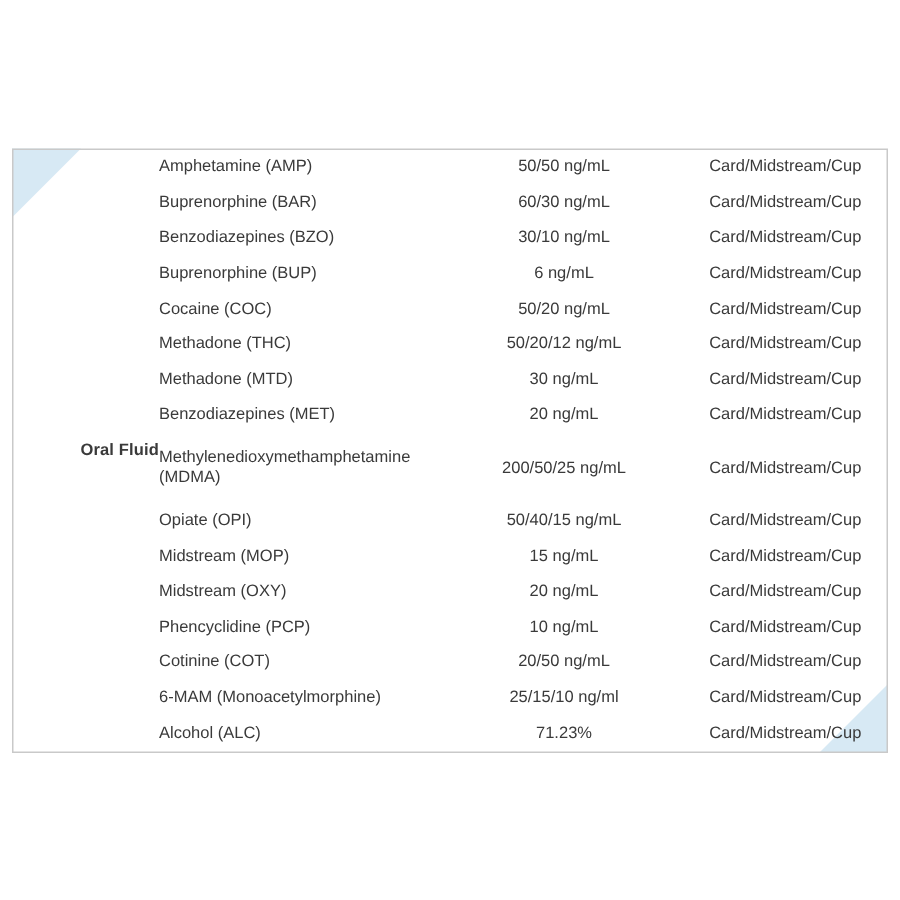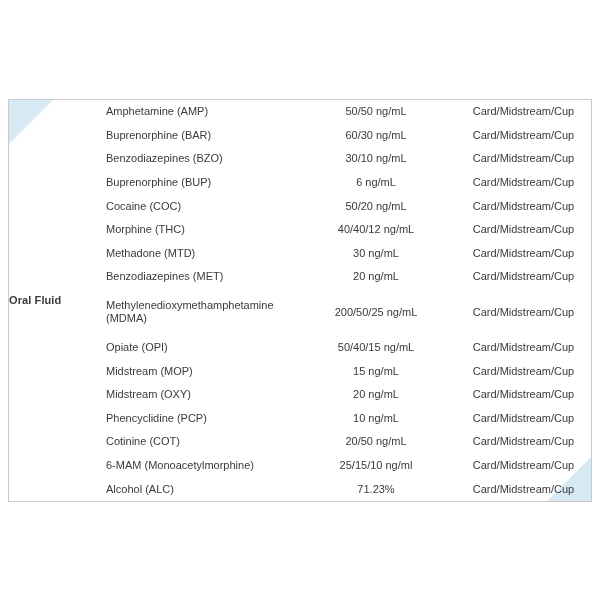--- a/index.html
+++ b/index.html
@@ -73,21 +73,21 @@
     background: transparent;
   }
 
   
   col.c-matrix  { width: 97px; }
   col.c-analyte { width: 190px; }
   col.c-conc    { width: 160px; }
   col.c-format  { width: 135px; }
 
   td.matrix-cell {
-    text-align: left;
+    text-align: right;
     font-size: 13px;
     font-weight: bold;
     color: #1c1c1c;
     border-right: 1px solid #c9c9c9;
     letter-spacing: 0.1px;
   }
 
   td.analyte {
     text-align: left;
     padding: 5px 0 5px 9px;
@@ -151,22 +151,22 @@
             <td class="analyte">Buprenorphine (BUP)</td>
             <td class="conc">6 ng/mL</td>
             <td class="format">Card/Midstream/Cup</td>
           </tr>
           <tr class="row">
             <td class="analyte">Cocaine (COC)</td>
             <td class="conc">50/20 ng/mL</td>
             <td class="format">Card/Midstream/Cup</td>
           </tr>
           <tr class="row">
-            <td class="analyte">Morphine (THC)</td>
-            <td class="conc">40/40/12 ng/mL</td>
+            <td class="analyte">Methadone (THC)</td>
+            <td class="conc">50/20/12 ng/mL</td>
             <td class="format">Card/Midstream/Cup</td>
           </tr>
           <tr class="row">
             <td class="analyte">Methadone (MTD)</td>
             <td class="conc">30 ng/mL</td>
             <td class="format">Card/Midstream/Cup</td>
           </tr>
           <tr class="row">
             <td class="analyte">Benzodiazepines (MET)</td>
             <td class="conc">20 ng/mL</td>

